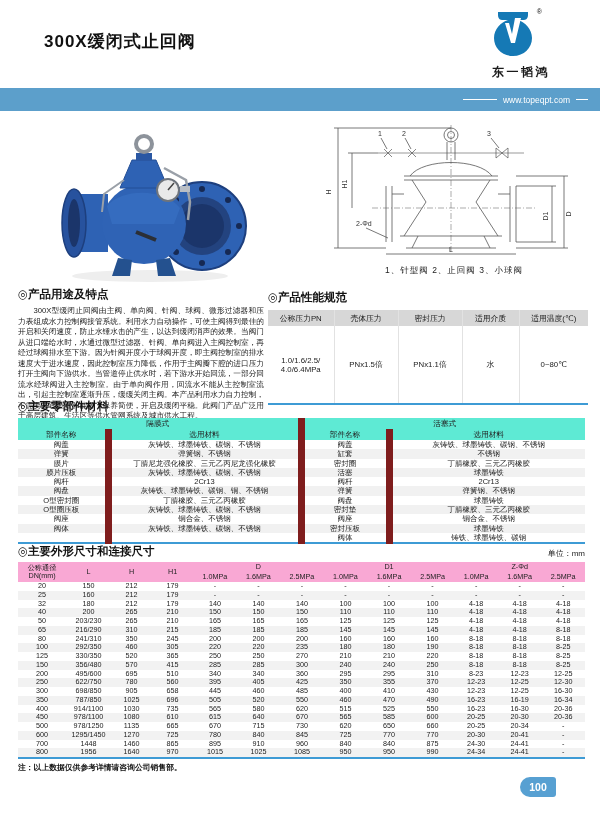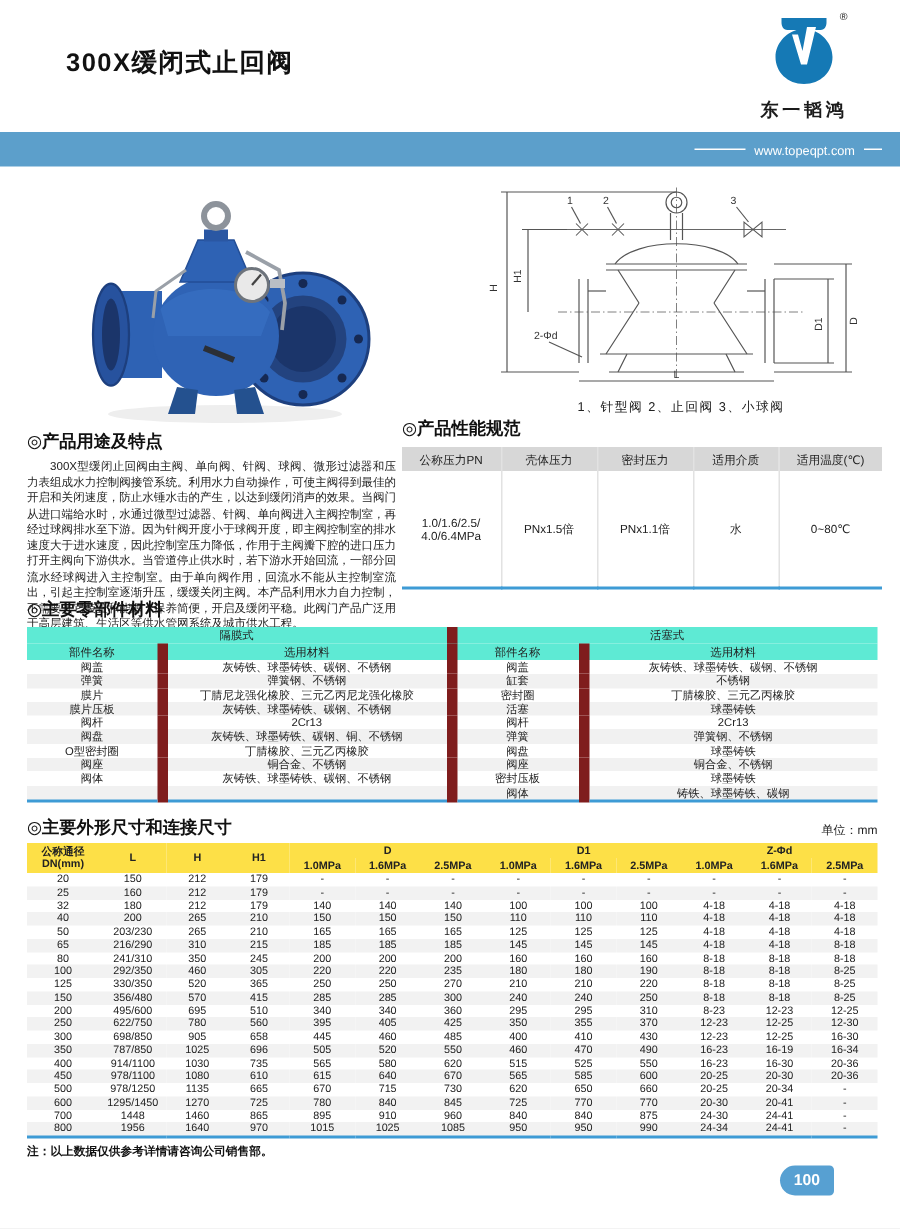--- a/index.html
+++ b/index.html
@@ -2,58 +2,58 @@
 <html lang="zh"><head>
 <meta charset="utf-8">
 <style>
   * { margin:0; padding:0; box-sizing:border-box; }
   html,body { background:#e9e9e9; }
   body { font-family:"Liberation Sans","DejaVu Sans",sans-serif; }
   .page { position:relative; width:600px; height:819px; background:#ffffff; margin:0 auto; overflow:hidden; }
 
   
   .page-title { position:absolute; left:44px; top:30px; font-size:17px; font-weight:bold; color:#111; letter-spacing:1px; }
-  .logo-block { position:absolute; top:10px; right:20px; width:88px; text-align:center; }
+  .logo-block { position:absolute; top:10px; right:20px; width:88px; text-align:left; }
   .logo-wrap { position:relative; display:inline-block; }
   .reg-mark { position:absolute; right:-8px; top:-2px; font-size:7px; color:#111; }
   .brand-text { margin-top:2px; font-size:12px; font-weight:bold; color:#1a1a1a; letter-spacing:2.5px; }
   .band { position:absolute; top:88px; left:0; width:600px; height:23px; background:#5C9FCB; }
   .band-inner { position:absolute; right:12px; top:0; height:100%; display:flex; align-items:center; gap:6px; color:#fff; font-size:8.5px; }
   .band-rule { height:1px; background:#ffffff; }
   .band-rule.l { width:34px; } .band-rule.r { width:12px; }
 
   
   .photo-box { position:absolute; left:52px; top:128px; width:196px; height:158px; }
   .diagram-box { position:absolute; left:320px; top:122px; width:268px; }
   .diagram-caption { text-align:center; font-size:8.5px; color:#222; margin-top:3px; letter-spacing:1px; }
 
   
   .sec-title { font-size:11.5px; font-weight:bold; color:#111; }
   .features { position:absolute; left:18px; top:287px; width:246px; }
   .features-body { margin-top:4px; font-size:7.7px; line-height:1.37; color:#222; text-align:justify; text-indent:2em; }
 
-  .performance { position:absolute; left:268px; top:278px; width:320px; }
+  .performance { position:absolute; left:268px; top:290px; width:320px; }
   table { border-collapse:collapse; table-layout:fixed; width:100%; }
   .performance table { margin-top:5px; border-bottom:2px solid #3E9BD5; }
   .performance th { background:#d7d7d7; font-weight:400; font-size:7.8px; height:16px; color:#222; }
   .performance td { font-size:7.8px; height:78px; text-align:center; vertical-align:middle; color:#222; background:#fff; }
   .performance td + td, .performance th + th { border-left:1px solid #e2e2e2; }
 
   .materials { position:absolute; left:18px; top:399px; width:567px; }
   .materials table { margin-top:4px; border-bottom:2px solid #3E9BD5; }
   .materials th { background:#5eead4; font-weight:400; font-size:7.6px; height:11px; color:#222; }
   .materials td { font-size:7.5px; height:9.3px; line-height:9.3px; text-align:center; color:#222; white-space:nowrap; overflow:hidden; }
   .materials tbody tr:nth-child(even) td { background:#f1f1f1; }
   .materials td + td, .materials th + th { border-left:7px solid #7f1d1d; }
 
   .dims { position:absolute; left:18px; top:544px; width:567px; }
   .dims-title-row { display:flex; justify-content:space-between; align-items:flex-end; }
   .unit-label { font-size:8px; color:#222; }
   .dims table { margin-top:3px; border-bottom:2px solid #3E9BD5; }
-  .dims th { background:#fde047; font-weight:700; font-size:7.2px; color:#222; line-height:1.15; height:10px;margin-top:20px; }
+  .dims th { background:#f9a8d4; font-weight:400; font-size:7.2px; color:#222; line-height:1.15; height:10px;margin-top:20px; }
   .dims td { font-size:7.2px; height:8.75px; line-height:8.75px; text-align:center; color:#222; white-space:nowrap; }
   .dims tbody tr:nth-child(even) td { background:#f2f2f2; }
   .pre { white-space:pre-line; }
   .note-text { margin-top:3px; font-size:7.8px; font-weight:600; color:#111; }
 
   .page-badge { position:absolute; right:44px; top:777px; width:36px; height:20px; background:#57A0D2; color:#fff;
     border-radius:10px 3px 3px 10px; display:flex; align-items:center; justify-content:center; font-size:10.5px; font-weight:bold; }
 </style>
 </head>
 <body>
@@ -287,20 +287,26 @@
             <td>弹簧</td>
             <td>弹簧钢、不锈钢</td>
           </tr>
           <tr>
             <td>O型密封圈</td>
             <td>丁腈橡胶、三元乙丙橡胶</td>
             <td>阀盘</td>
             <td>球墨铸铁</td>
           </tr>
           <tr>
+            <td>O型圈压板</td>
+            <td>灰铸铁、球墨铸铁、碳钢、不锈钢</td>
+            <td>密封垫</td>
+            <td>丁腈橡胶、三元乙丙橡胶</td>
+          </tr>
+          <tr>
             <td>阀座</td>
             <td>铜合金、不锈钢</td>
             <td>阀座</td>
             <td>铜合金、不锈钢</td>
           </tr>
           <tr>
             <td>阀体</td>
             <td>灰铸铁、球墨铸铁、碳钢、不锈钢</td>
             <td>密封压板</td>
             <td>球墨铸铁</td>

